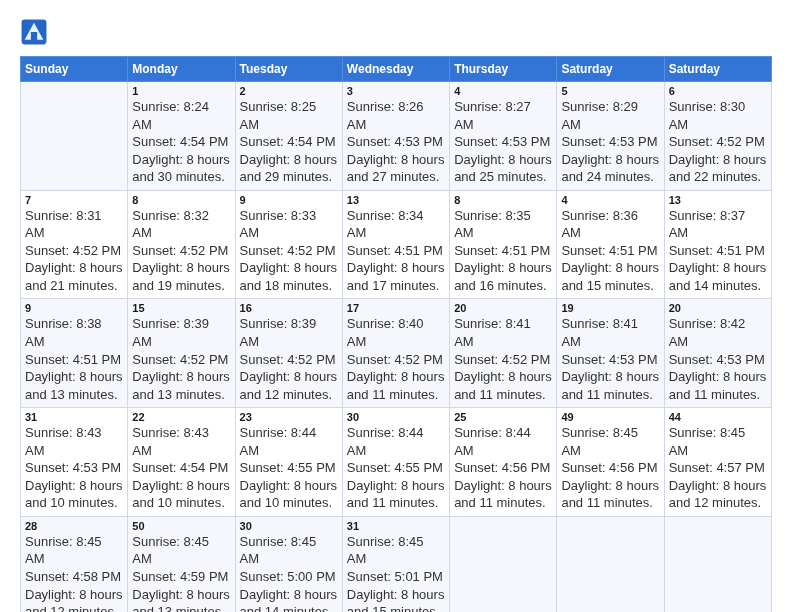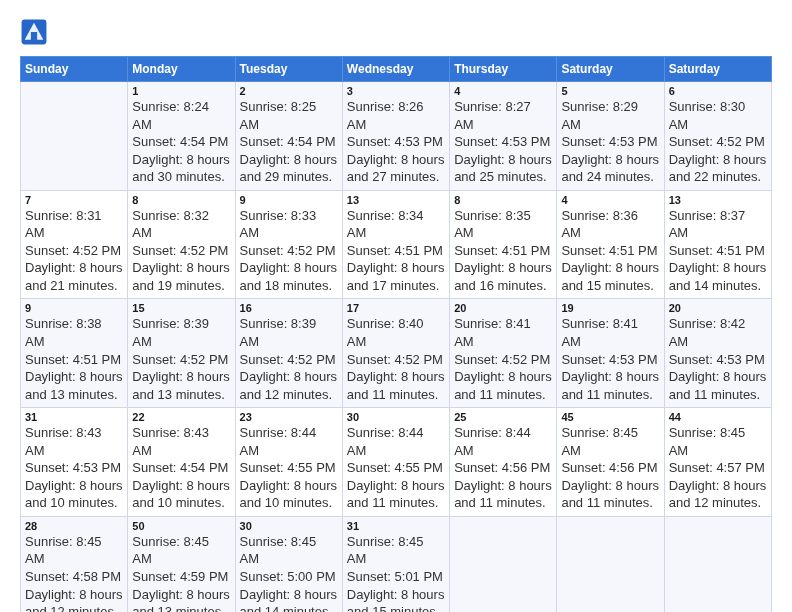--- a/index.html
+++ b/index.html
@@ -227,21 +227,21 @@
           </td>
           <td>
             <div class="day-number">30</div>
             <div class="cell-text">Sunrise: 8:44 AM<br>Sunset: 4:55 PM<br>Daylight: 8 hours and 11 minutes.</div>
           </td>
           <td>
             <div class="day-number">25</div>
             <div class="cell-text">Sunrise: 8:44 AM<br>Sunset: 4:56 PM<br>Daylight: 8 hours and 11 minutes.</div>
           </td>
           <td>
-            <div class="day-number">45</div>
+            <div class="day-number">49</div>
             <div class="cell-text">Sunrise: 8:45 AM<br>Sunset: 4:56 PM<br>Daylight: 8 hours and 11 minutes.</div>
           </td>
           <td>
             <div class="day-number">44</div>
             <div class="cell-text">Sunrise: 8:45 AM<br>Sunset: 4:57 PM<br>Daylight: 8 hours and 12 minutes.</div>
           </td>
         </tr>
         <tr>
           <td>
             <div class="day-number">28</div>

